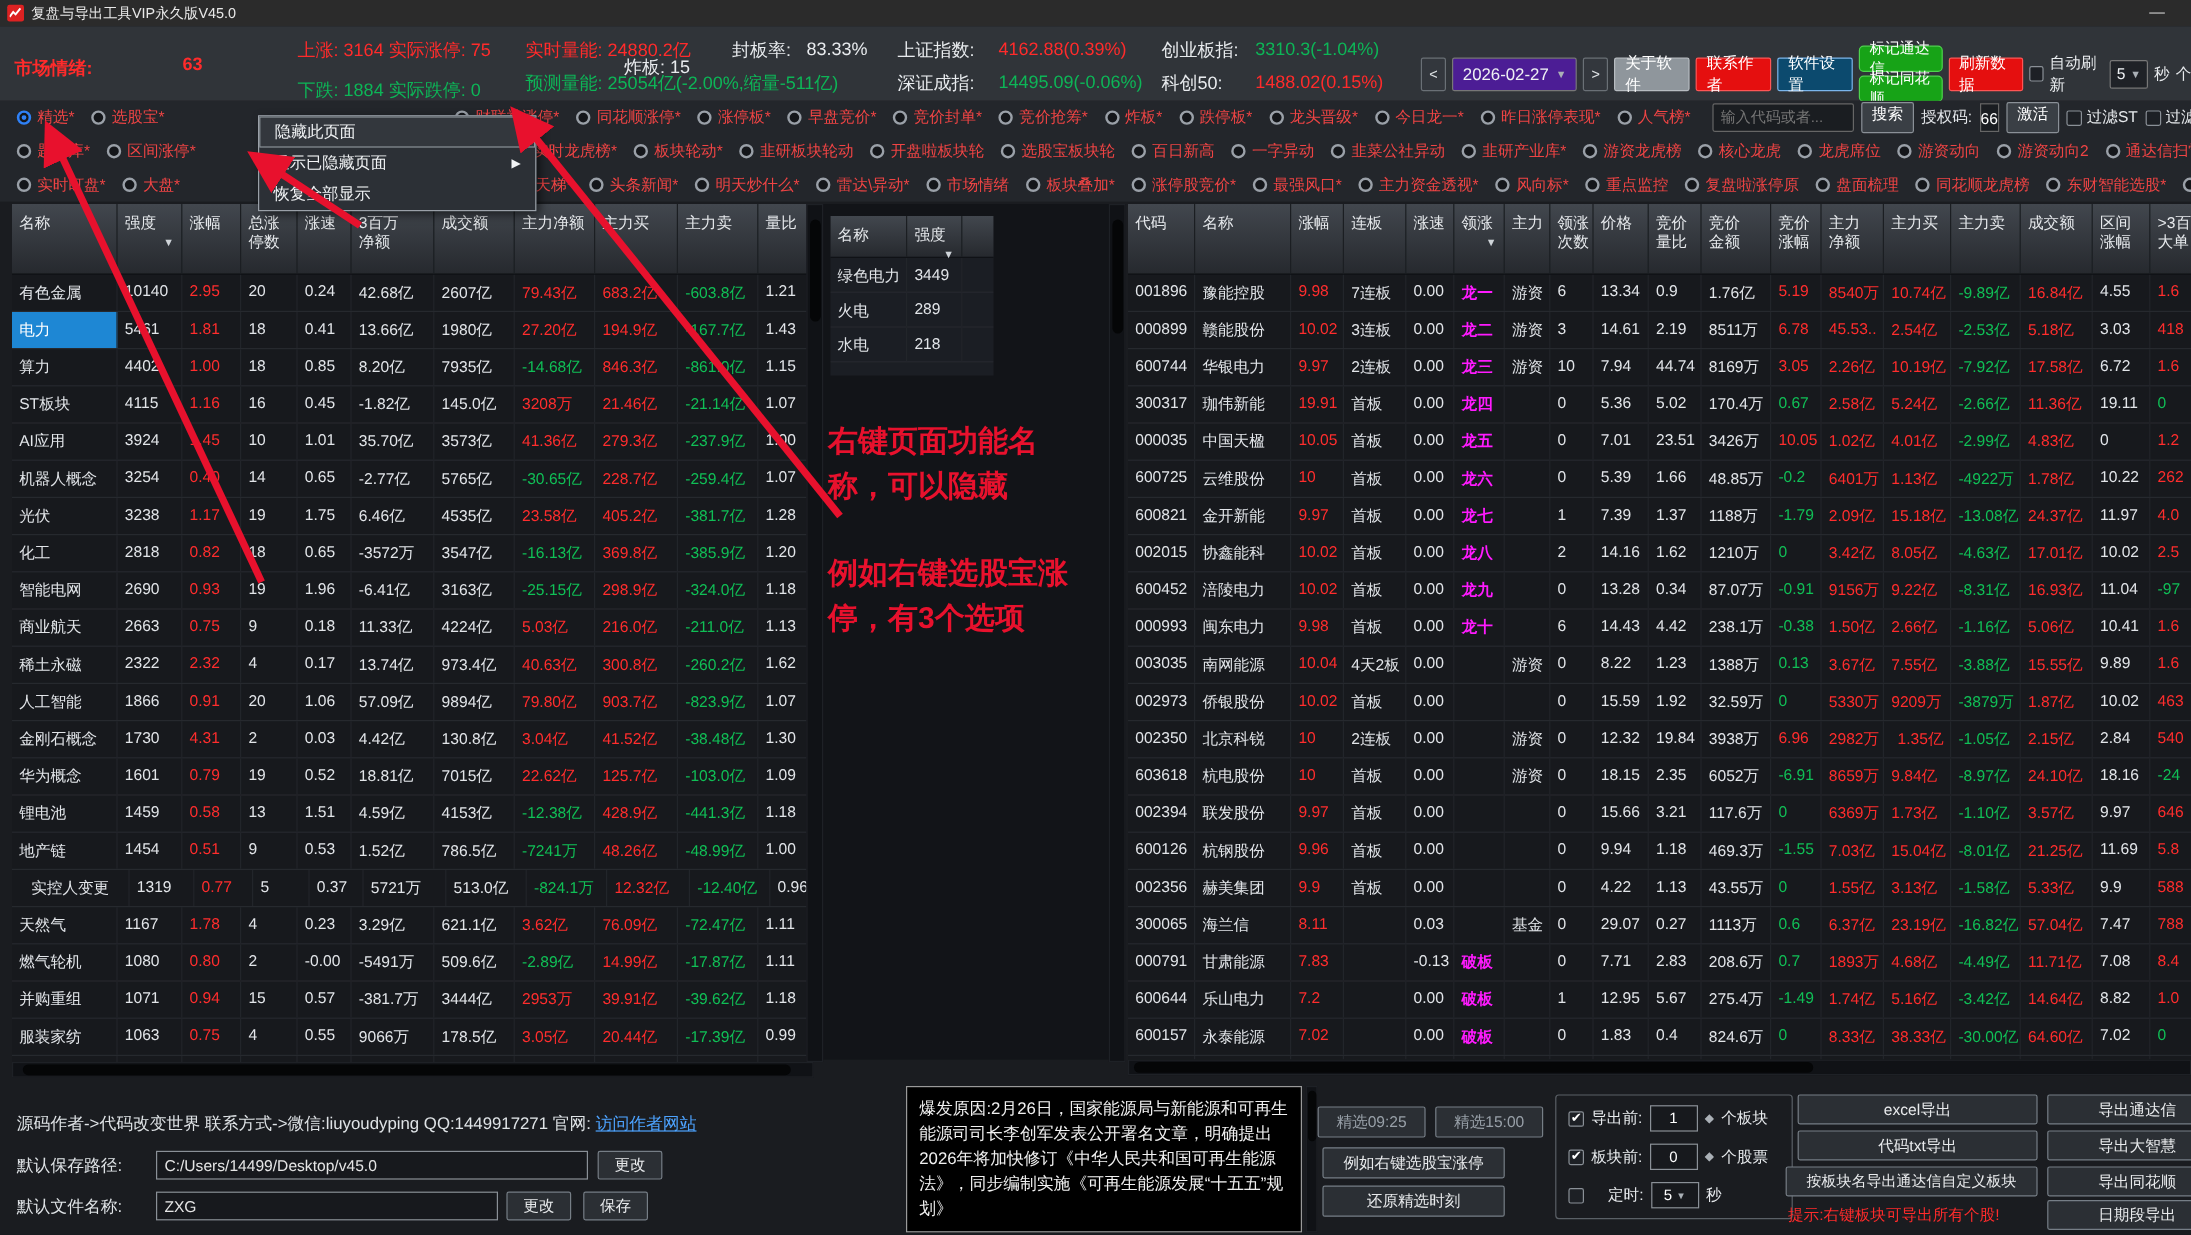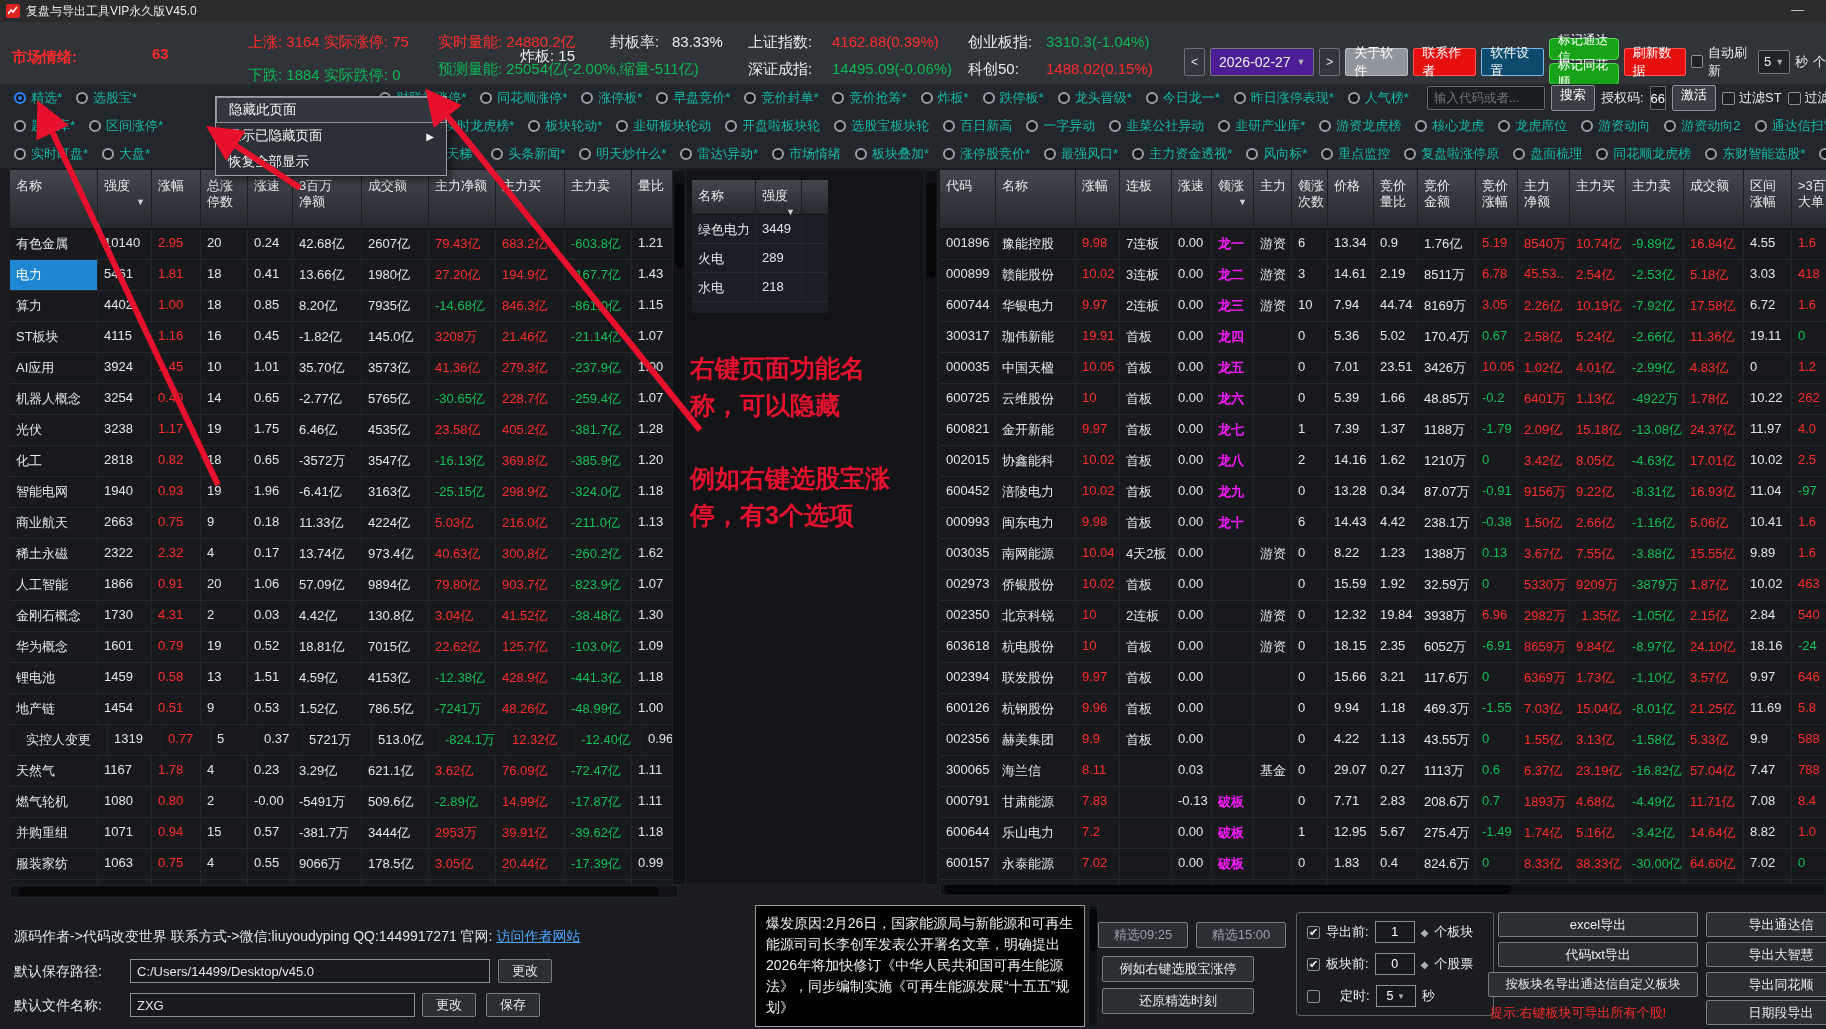--- a/index.html
+++ b/index.html
@@ -23,21 +23,21 @@
   .gray{background:#8f969c;border:1px solid #b7bcc1;}
   .redbtn{background:#e50f0f;border:1px solid #ff5555;}
   .bluebtn{background:#0c4a6e;border:1px solid #7ab5ec;}
   .grnbtn{background:#17a317;border:1px solid #4ed44e;height:20px;font-size:12.5px;border-radius:4px;}
   .chk{width:13px;height:13px;background:#1d2025;border:1px solid #8a9097;display:inline-block;box-sizing:border-box;border-radius:2px;}
   .chk.on::before{content:"✔";color:#fff;font-size:11px;line-height:11px;display:block;text-align:center;}
   .combo{background:#1f2227;border:1px solid #777;color:#eef1f4;height:22px;display:inline-flex;align-items:center;gap:4px;padding:0 5px;font-size:13px;border-radius:2px;}
   
   .tabsbar{left:0;top:84px;width:1826px;height:84px;background:#23262b;}
   .trow{position:absolute;left:0;width:1826px;height:28px;display:flex;align-items:center;gap:6px;padding-left:10px;box-sizing:border-box;white-space:nowrap;}
-  .tab{display:inline-flex;align-items:center;gap:5px;font-size:13px;color:#14b8a6;padding:2px 4px;}
+  .tab{display:inline-flex;align-items:center;gap:5px;font-size:13px;color:#ef4444;padding:2px 4px;}
   .radio{width:12px;height:12px;border-radius:50%;border:2px solid #9aa0a8;background:#14161a;box-sizing:border-box;flex:0 0 auto;}
   .tab.sel .radio{border-color:#2f81f7;background:#14161a;box-shadow:inset 0 0 0 2px #14161a, inset 0 0 0 6px #2f81f7;}
   .trow1 .tab:nth-child(3){margin-left:228px;}
   .trow2 .tab:nth-child(3){margin-left:250px;}
   .trow3 .tab:nth-child(3){margin-left:212px;}
   .sinput{background:#1a1d21;border:1px solid #666;color:#aab0b6;width:104px;height:22px;font-size:12.5px;padding:0 6px;border-radius:2px;margin-left:8px;}
   .sbtn{background:#3a3f45;border:1px solid #8a9097;color:#fff;height:24px;padding:0 8px;font-size:13px;border-radius:2px;}
   .authbox{background:#1a1d21;border:1px solid #666;color:#fff;height:22px;width:34px;display:inline-flex;align-items:center;justify-content:center;font-size:13px;}
   .filter{display:inline-flex;align-items:center;gap:4px;font-size:13px;color:#e8ebee;}
   
@@ -493,21 +493,21 @@
         <div class="td w" style="width: 45px;">0.65</div>
         <div class="td w" style="width: 69px;">-3572万</div>
         <div class="td w" style="width: 67px;">3547亿</div>
         <div class="td g" style="width: 67px;">-16.13亿</div>
         <div class="td r" style="width: 69px;">369.8亿</div>
         <div class="td g" style="width: 67px;">-385.9亿</div>
         <div class="td w" style="width: 45px;">1.20</div>
       </div>
       <div class="tr">
         <div class="td w" style="width: 88px;">智能电网</div>
-        <div class="td w" style="width: 54px;">1940</div>
+        <div class="td w" style="width: 54px;">2690</div>
         <div class="td r" style="width: 49px;">0.93</div>
         <div class="td w" style="width: 47px;">19</div>
         <div class="td w" style="width: 45px;">1.96</div>
         <div class="td w" style="width: 69px;">-6.41亿</div>
         <div class="td w" style="width: 67px;">3163亿</div>
         <div class="td g" style="width: 67px;">-25.15亿</div>
         <div class="td r" style="width: 69px;">298.9亿</div>
         <div class="td g" style="width: 67px;">-324.0亿</div>
         <div class="td w" style="width: 45px;">1.18</div>
       </div>

